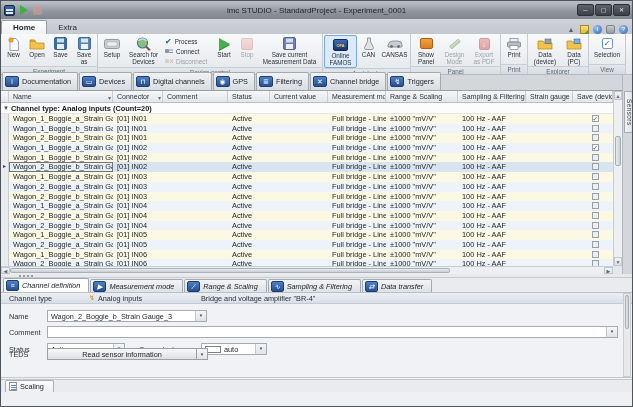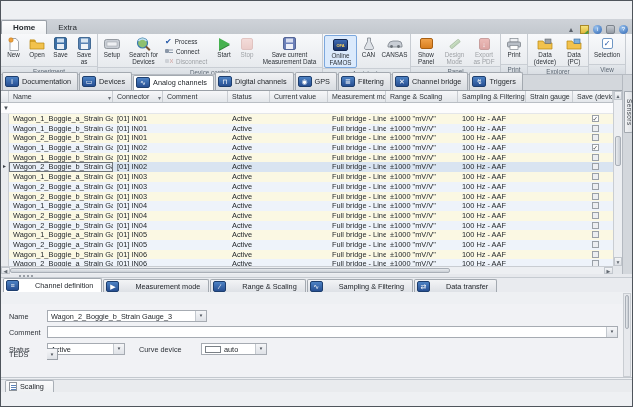--- a/index.html
+++ b/index.html
@@ -98,23 +98,23 @@
   .sideband{position:absolute;top:74px;left:621px;width:12px;height:199px;background:#d3d7dc;border-left:1px solid #b4b9c0;}
   .sidetab{position:absolute;top:16px;left:1px;width:10px;height:42px;background:linear-gradient(90deg,#f1f2f4,#dde0e4);
     border:1px solid #a3a9b0;border-radius:0 3px 3px 0;display:grid;place-items:center;}
   .sidetab span{writing-mode:vertical-rl;font-size:6.3px;color:#3a3f45;letter-spacing:.5px;}
   .splitter{position:absolute;top:273px;left:0;right:0;height:4px;background:#e7e9ed;border-bottom:1px solid #c6cbd1;}
   .splitter i{position:absolute;left:18px;top:1px;width:14px;height:2px;
     background:repeating-linear-gradient(90deg,#9aa0a7 0 2px,transparent 2px 4px);}
   
   .btabs{position:absolute;top:277px;left:0;right:0;height:14px;display:flex;gap:1px;padding-left:2px;
     background:#e9ebef;align-items:flex-end;}
-  .btab{display:flex;align-items:center;gap:16px;font-size:7.3px;color:#23272c;height:13px;
+  .btab{display:flex;align-items:center;gap:3px;font-size:7.3px;color:#23272c;height:13px;
     background:linear-gradient(#f3f4f6,#dee1e6);border:1px solid #a3a9b0;border-bottom:none;
-    border-radius:2px 2px 0 0;padding:0 8px 0 2px;white-space:nowrap;}
+    border-radius:2px 2px 0 0;padding:0 8px 0 2px;white-space:nowrap;font-style:italic;}
   .btab.active{background:#fff;height:14px;}
   .btic{width:13px;height:11px;background:linear-gradient(#4d82c4,#274f92);border:1px solid #1d3e6e;
     border-radius:2px;color:#fff;font-size:7px;line-height:10px;text-align:center;}
   .subhdr{position:absolute;top:291px;left:0;right:0;height:12px;font-size:7.3px;color:#2c3137;
     background:linear-gradient(#ebeff4,#d8dfe8);border-top:1px solid #b9bfc7;border-bottom:1px solid #c4cad2;
     display:flex;align-items:center;}
   .sh-label{padding-left:8px;width:88px;}
   .ampic{color:#d78a2a;font-size:7px;margin-right:3px;}
   .sh-amp{position:absolute;left:200px;}
   .formarea{position:absolute;top:303px;left:0;right:0;height:74px;background:#f1f2f5;border-bottom:1px solid #c4c9cf;}
@@ -141,20 +141,39 @@
     display:flex;align-items:center;gap:4px;padding-left:4px;font-size:7.3px;color:#2c3137;}
   .userdiv{width:1px;height:10px;background:#c0c5cb;margin-left:6px;}
   
   .ric svg, .sbtn svg{display:block;}
 </style>
 </head>
 <body>
 
 <div class="window">
 
+  <div class="titlebar">
+    <div class="title">imc STUDIO - StandardProject - Experiment_0001</div>
+    <div class="qicons">
+      <span class="qic imclogo">
+          <i></i>
+        </span>
+      <span class="qic">
+          <span class="qplay"></span>
+        </span>
+      <span class="qic">
+          <span class="qstop"></span>
+        </span>
+    </div>
+    <div class="winbtns">
+      <span class="wbtn">─</span>
+      <span class="wbtn">▢</span>
+      <span class="wbtn">✕</span>
+    </div>
+  </div>
 
   <div class="ribbontabs">
     <span class="rtab active">Home</span>
     <span class="rtab">Extra</span>
     <span class="rticons">
       <span class="rtic caret">▴</span>
       <span class="editic"></span>
       <span class="bluecirc">i</span>
       <span class="grayic"></span>
       <span class="bluecirc">?</span>
@@ -388,24 +407,20 @@
 
   <div class="maintabs" id="maintabs">
       <div class="mtab">
         <span class="mtic">i</span>
         <span>Documentation</span>
       </div>
       <div class="mtab">
         <span class="mtic">▭</span>
         <span>Devices</span>
       </div>
-      <div class="mtab active">
-        <span class="mtic">∿</span>
-        <span>Analog channels</span>
-      </div>
       <div class="mtab">
         <span class="mtic">⊓</span>
         <span>Digital channels</span>
       </div>
       <div class="mtab">
         <span class="mtic">◉</span>
         <span>GPS</span>
       </div>
       <div class="mtab">
         <span class="mtic">≣</span>
@@ -431,20 +446,21 @@
       <div class="hcell" style="width: 58px;">Measurement mode</div>
       <div class="hcell" style="width: 72px;">Range &amp; Scaling</div>
       <div class="hcell" style="width: 68px;">Sampling &amp; Filtering</div>
       <div class="hcell" style="width: 47px;">Strain gauge</div>
       <div class="hcell" style="width: 40px;">Save (device)</div>
     </div>
 
   <div class="tbody" id="tbody">
     <div class="grouprow">
       <span class="gchev">▼</span>
+      <span>Channel type: Analog inputs (Count=20)</span>
     </div>
   <div class="trow odd">
         <div class="cell ind"></div>
         <div class="cell" style="width: 104px;">Wagon_1_Boggie_a_Strain Gauge_1</div>
         <div class="cell" style="width: 50px;">[01] IN01</div>
         <div class="cell" style="width: 65px;"></div>
         <div class="cell" style="width: 42px;">Active</div>
         <div class="cell" style="width: 58px;"></div>
         <div class="cell" style="width: 58px;">Full bridge - Linear</div>
         <div class="cell" style="width: 72px;">±1000 "mV/V"</div>
@@ -717,20 +733,26 @@
       <div class="btab">
         <span class="btic">∿</span>
         <span>Sampling &amp; Filtering</span>
       </div>
       <div class="btab">
         <span class="btic">⇄</span>
         <span>Data transfer</span>
       </div>
     </div>
 
+  <div class="subhdr">
+    <span class="sh-label">Channel type</span>
+    <span class="ampic">↯</span>
+    <span>Analog inputs</span>
+    <span class="sh-amp">Bridge and voltage amplifier "BR-4"</span>
+  </div>
 
   <div class="formarea">
     <div class="frow" style="top:6px">
       <span class="flabel">Name</span>
       <div class="combo" style="width:160px">
         <span class="val">Wagon_2_Boggie_b_Strain Gauge_3</span>
         <span class="darr">▼</span>
       </div>
     </div>
     <div class="frow" style="top:22px">
@@ -748,20 +770,21 @@
       </div>
       <span style="margin-left:14px;width:50px">Curve device</span>
       <div class="combo" style="width:66px;margin-left:12px">
         <span class="swatch"></span>
         <span class="val">auto</span>
         <span class="darr">▼</span>
       </div>
     </div>
     <div class="frow" style="top:44px">
       <span class="flabel">TEDS</span>
+      <div class="pushbtn">Read sensor information</div>
       <span class="darr" style="height:12px;line-height:11px;border:1px solid #9aa0a7;border-left:none">▼</span>
     </div>
   </div>
   <div class="formscroll">
       <div class="fthumb"></div>
     </div>
 
   <div class="logbar">
     <div class="logtab">
       <span class="logic"></span>

